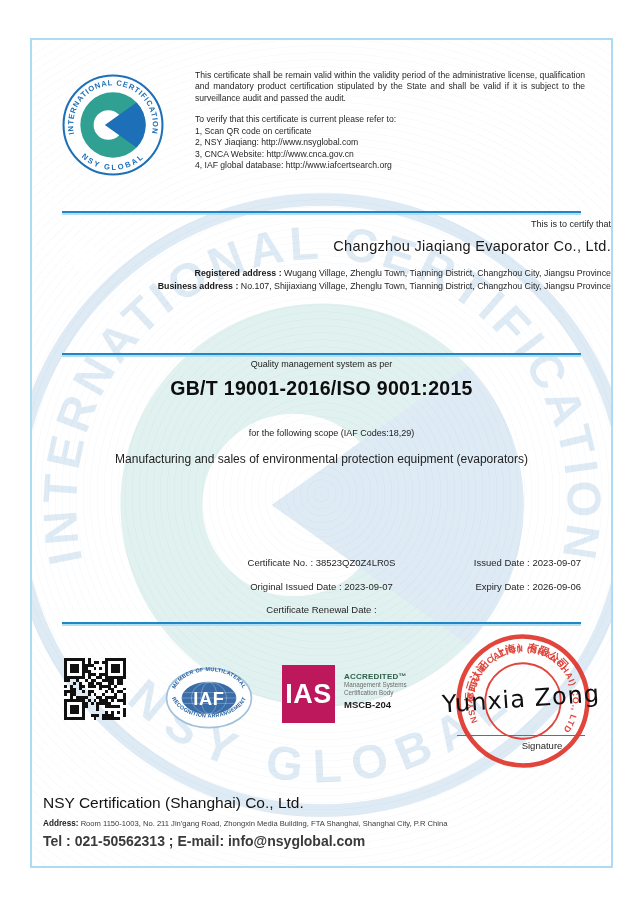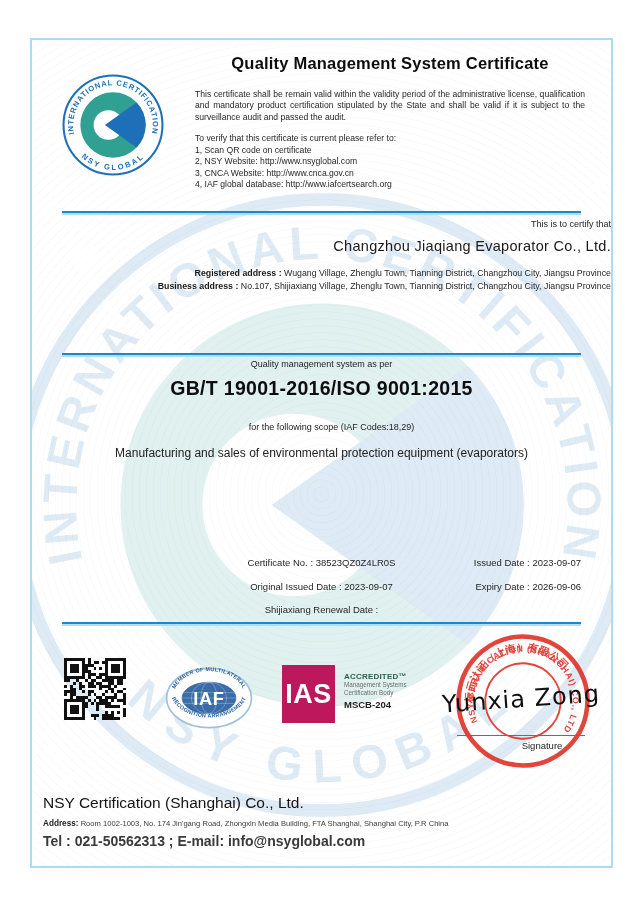--- a/index.html
+++ b/index.html
@@ -22,21 +22,21 @@
   .certify { position:absolute; left:0; top:179px; width:100%; text-align:right; }
   .certify .lead { font-size:9px; color:#262626; }
   .certify .company { font-size:14.5px; color:#1a1a1a; margin-top:9px; letter-spacing:.3px; }
   .certify .code { font-size:8.8px; font-weight:600; color:#333; margin-top:5px; }
   .addr { margin-top:13px; font-size:8.8px; line-height:1.45; color:#262626; }
   .addr b { color:#1a1a1a; }
 
   .standard { position:absolute; left:0; top:319px; width:100%; text-align:center; }
   .standard .lead { font-size:9px; }
   .standard .code { font-size:19.5px; font-weight:bold; color:#0d0d0d; margin-top:8px; letter-spacing:.3px; }
-  .standard .scope-lead { font-size:9px; margin-top:22px;padding-left:20px; }
+  .standard .scope-lead { font-size:9px; margin-top:28px;padding-left:20px; }
   .standard .scope { font-size:12px; margin-top:14px; }
 
   .details { position:absolute; left:30px; top:517px; width:519px; font-size:9.5px; color:#262626; }
   .details .lrow { margin-bottom:12.5px;text-align:center; }
   .details .rcol { position:absolute; right:0; top:0; text-align:right; }
   .details .rcol div { margin-bottom:12.5px; }
 
   .qr { position:absolute; left:32px; top:618px; width:62px; height:62px; }
   .iaf { position:absolute; left:133px; top:627px; width:88px; height:62px; }
   .ias-wrap { position:absolute; left:250px; top:625px; display:flex; align-items:flex-start; }
@@ -102,26 +102,25 @@
       <text font-size="15" font-weight="bold" fill="#1d70b8" letter-spacing="1.5">
         <textPath href="#hl-top" startOffset="50%" text-anchor="middle">INTERNATIONAL CERTIFICATION</textPath>
       </text>
       <text font-size="15" font-weight="bold" fill="#1d70b8" letter-spacing="4">
         <textPath href="#hl-bot" startOffset="50%" text-anchor="middle">NSY GLOBAL</textPath>
       </text>
     </svg>
   </div>
 
   <div class="hdr-right">
-    <div class="doc-title">Quality Management System Certificate</div>
     <div class="intro">This certificate shall be remain valid within the validity period of the administrative license, qualification and mandatory product certification stipulated by the State and shall be valid if it is subject to the surveillance audit and passed the audit.</div>
     <div class="verify">
       <div>To verify that this certificate is current please refer to:</div>
       <div>1, Scan QR code on certificate</div>
-      <div>2, NSY Website: http://www.nsyglobal.com</div>
+      <div>2, NSY Jiaqiang: http://www.nsyglobal.com</div>
       <div>3, CNCA Website: http://www.cnca.gov.cn</div>
       <div>4, IAF global database: http://www.iafcertsearch.org</div>
     </div>
   </div>
 
   <div class="divider d1"></div>
 
   <div class="certify">
     <div class="lead">This is to certify that</div>
     <div class="company">Changzhou Jiaqiang Evaporator Co., Ltd.</div>
@@ -136,21 +135,21 @@
   <div class="standard">
     <div class="lead">Quality management system as per</div>
     <div class="code">GB/T 19001-2016/ISO 9001:2015</div>
     <div class="scope-lead">for the following scope (IAF Codes:18,29)</div>
     <div class="scope">Manufacturing and sales of environmental protection equipment (evaporators)</div>
   </div>
 
   <div class="details">
     <div class="lrow">Certificate No. : 38523QZ0Z4LR0S</div>
     <div class="lrow">Original Issued Date : 2023-09-07</div>
-    <div class="lrow">Shijiaxiang Renewal Date :</div>
+    <div class="lrow">Certificate Renewal Date :</div>
     <div class="rcol">
       <div>Issued Date : 2023-09-07</div>
       <div>Expiry Date : 2026-09-06</div>
     </div>
   </div>
 
   <div class="divider d3"></div>
 
   <div class="qr">
     <svg id="qr" viewBox="0 0 21 21" width="100%" height="100%" shape-rendering="crispEdges" fill="#111111">
@@ -351,17 +350,17 @@
       </text>
     </svg>
   </div>
 
   <div class="sig-name">Yunxia Zong</div>
   <div class="sig-line"></div>
   <div class="sig-label">Signature</div>
 
   <div class="footer">
     <div class="company">NSY Certification (Shanghai) Co., Ltd.</div>
-    <div class="addr-line"><b>Address:</b> <span>Room 1002-1003, No. 174 Jin'gang Road, Zhongxin Media Building, FTA Shanghai, Shanghai City, P.R China</span></div>
+    <div class="addr-line"><b>Address:</b> <span>Room 1150-1003, No. 211 Jin'gang Road, Zhongxin Media Building, FTA Shanghai, Shanghai City, P.R China</span></div>
     <div class="tel-line">Tel : 021-50562313 ; E-mail: info@nsyglobal.com</div>
   </div>
 
 </div>
 
 </body></html>

